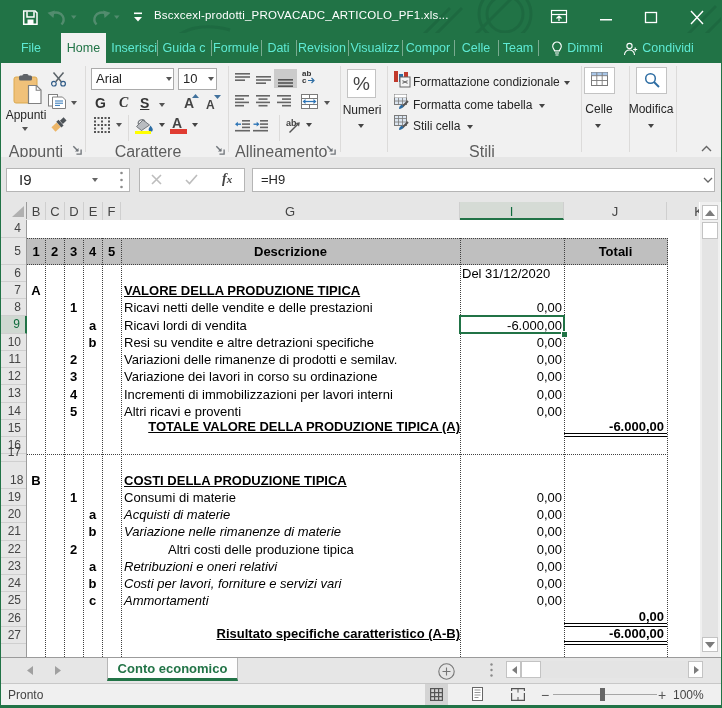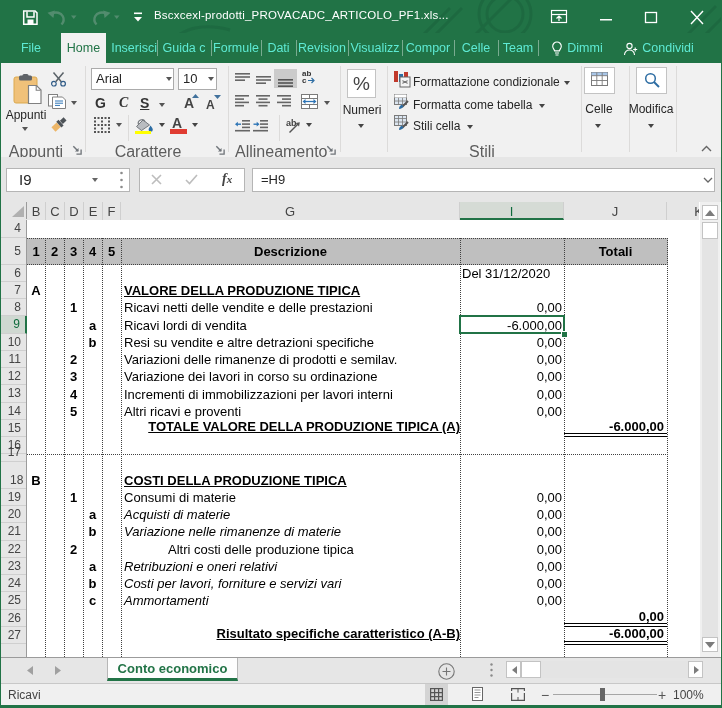--- a/index.html
+++ b/index.html
@@ -623,21 +623,21 @@
     <div class="abs" style="left:521px;top:3px;width:20px;height:17px;background:#fff;border:1px solid #c3c3c3;box-sizing:border-box;"></div>
     <div class="abs" style="left:541px;top:3px;width:147px;height:17px;background:#e4e4e4;"></div>
     <div class="abs" style="left:688px;top:3px;width:15px;height:17px;background:#fdfdfd;border:1px solid #c3c3c3;box-sizing:border-box;">
       <svg width="6" height="8" style="position:absolute;left:5px;top:4px">
           <path d="M0 0 L5 4 L0 8 z" fill="#7b7b7b"></path>
         </svg>
     </div>
   </div>
 
   <div class="abs statusbar">
-    <div class="abs" style="left:8px;top:4px;">Ricavi</div>
+    <div class="abs" style="left:8px;top:4px;">Pronto</div>
     <div class="abs" style="left:425px;top:0px;width:23px;height:21px;background:#d4d4d4;"></div>
     <svg width="13" height="13" style="position:absolute;left:430px;top:4px" viewBox="0 0 13 13">
       <g stroke="#555" stroke-width="1.2" fill="none">
           <rect x="0.6" y="0.6" width="11.8" height="11.8"></rect>
           <path d="M0.6 4.6 h11.8 M0.6 8.6 h11.8 M4.6 0.6 v11.8 M8.6 0.6 v11.8"></path>
         </g>
     </svg>
     <svg width="13" height="14" style="position:absolute;left:471px;top:3px" viewBox="0 0 13 14">
       <rect x="1.5" y="0.5" width="10" height="13" fill="#fff" stroke="#666"></rect>
       <path d="M3.5 3 h6 M3.5 5.5 h6 M3.5 8 h6 M3.5 10.5 h4" stroke="#888" stroke-width="0.9"></path>

